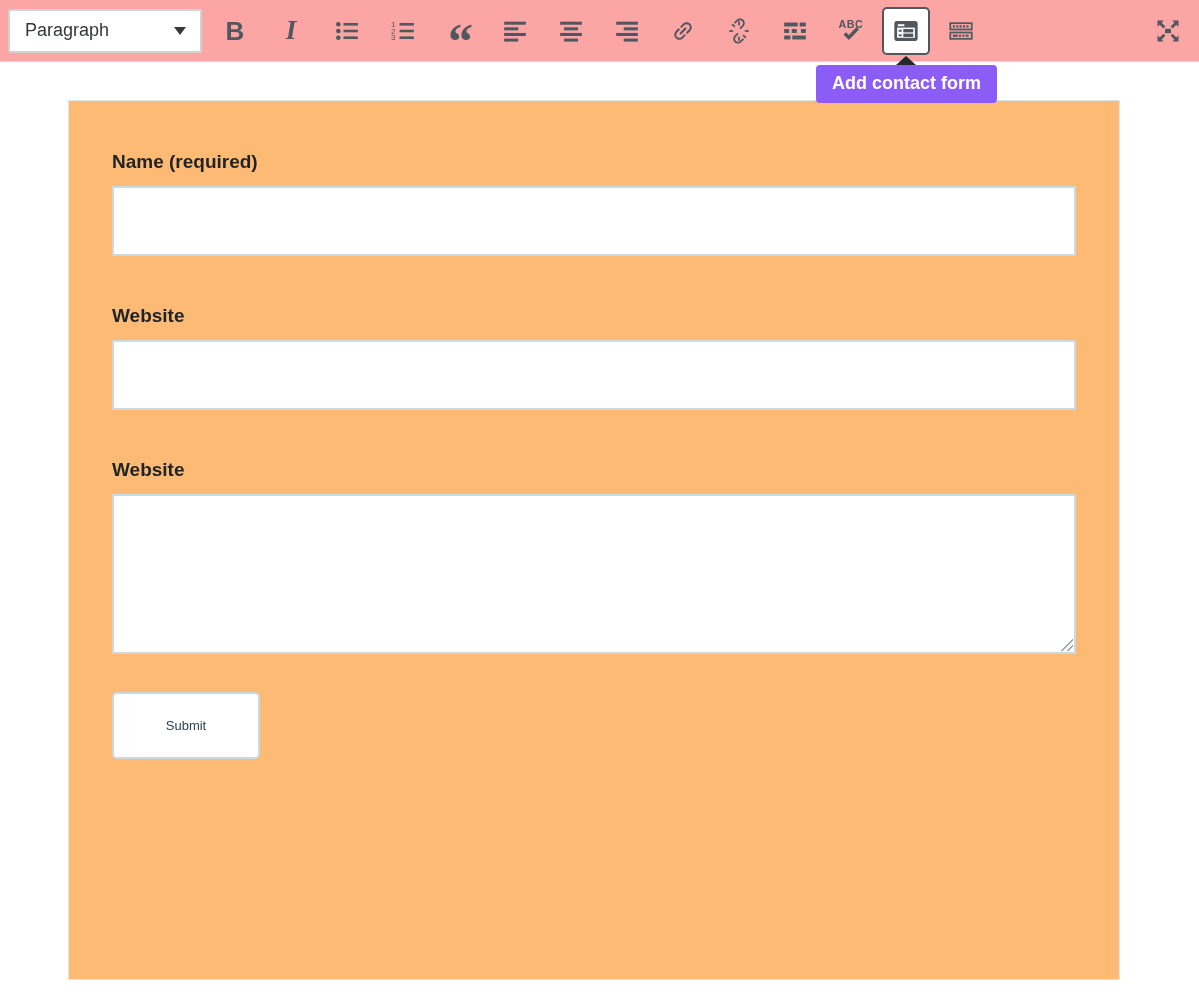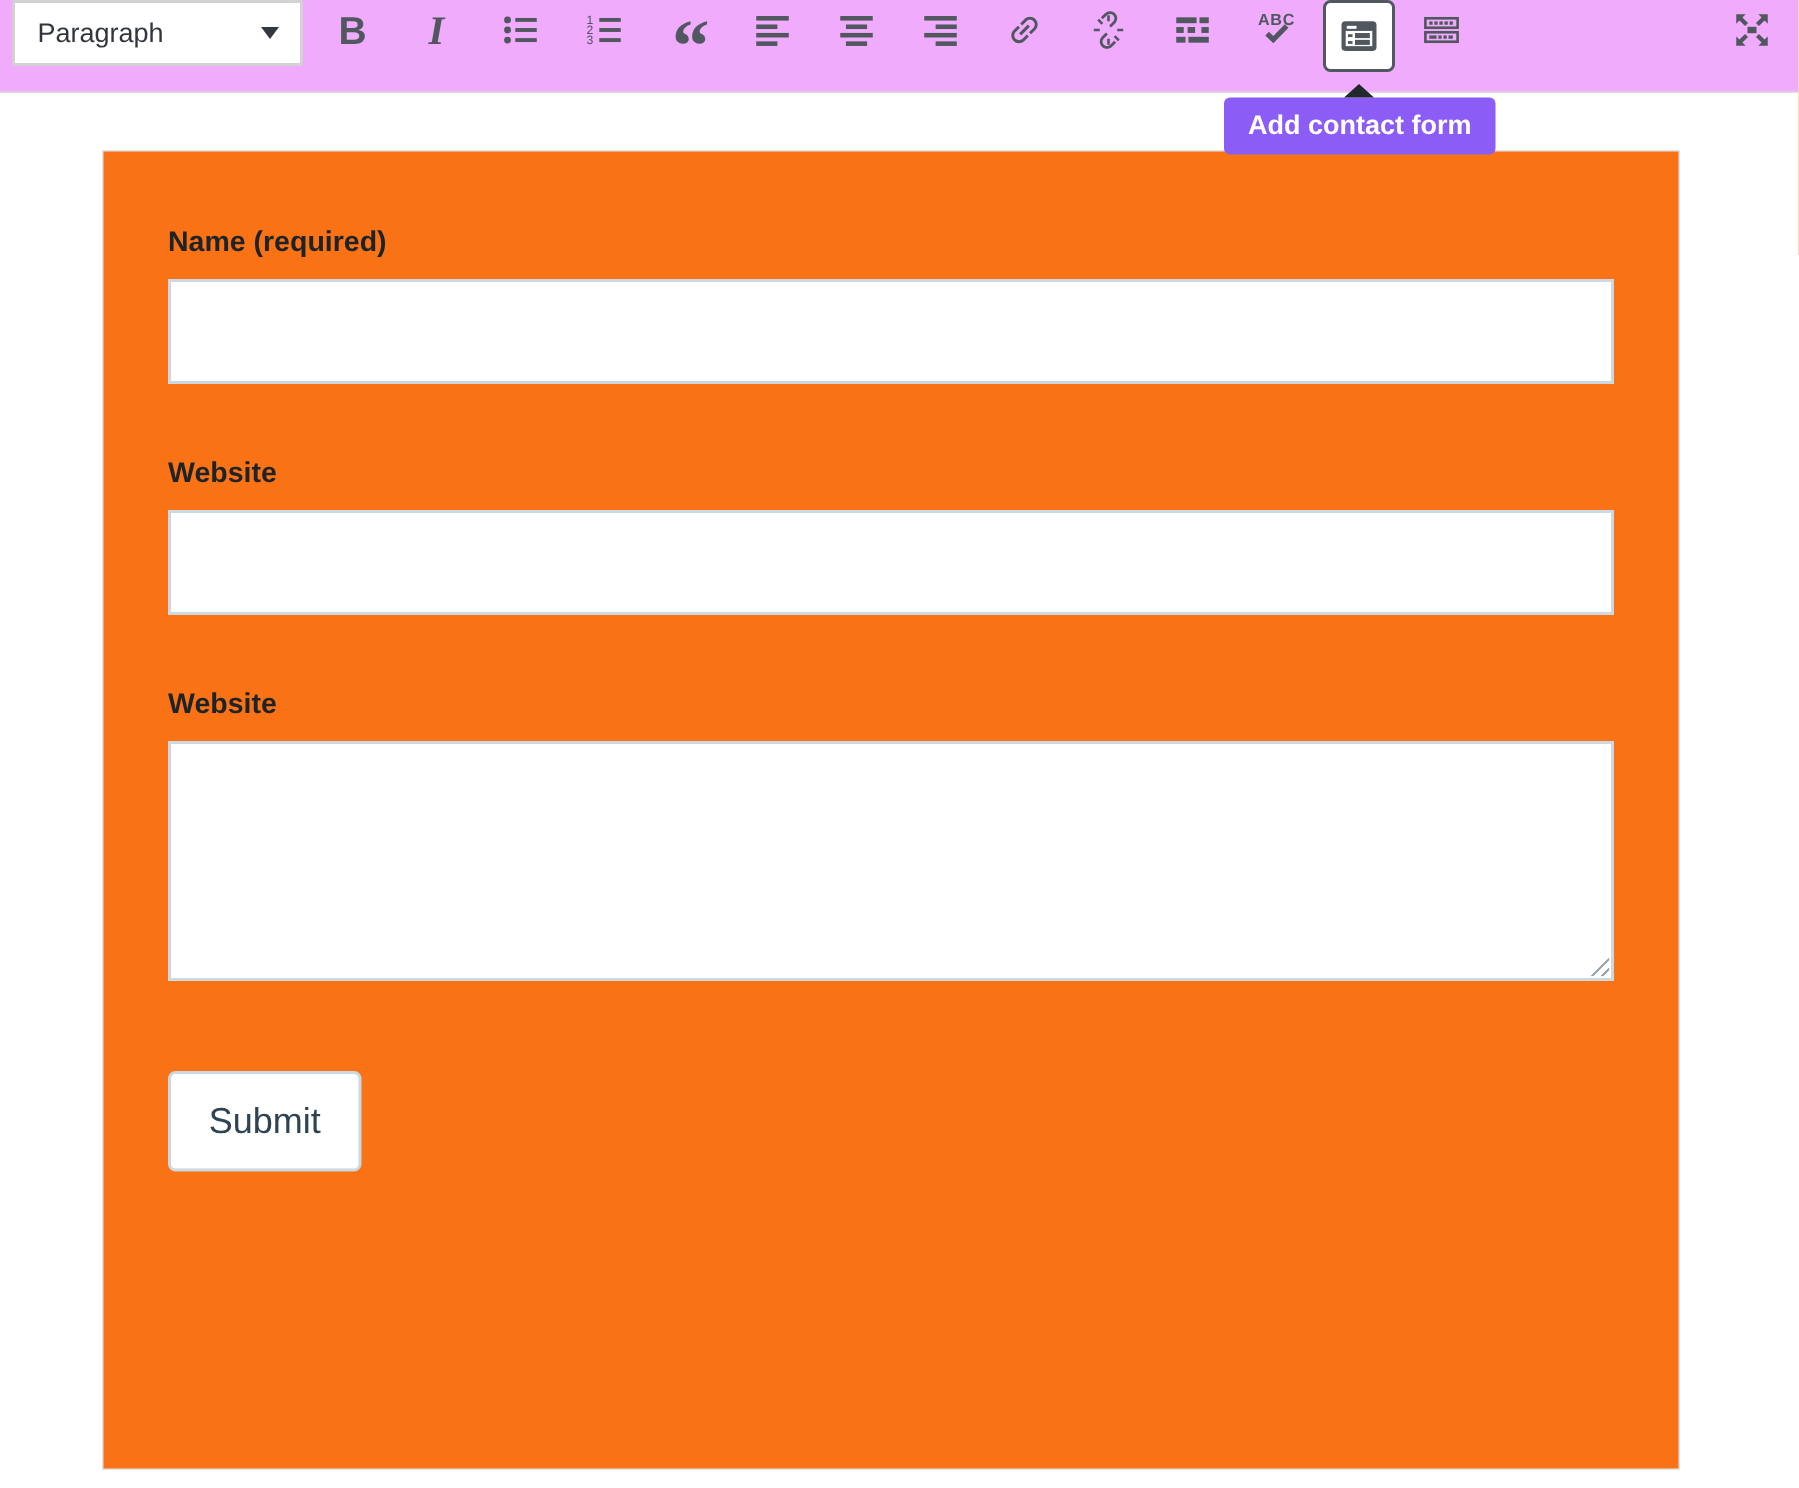--- a/index.html
+++ b/index.html
@@ -2,22 +2,22 @@
 <html><head>
 <meta charset="utf-8">
 <style>
   * { margin:0; padding:0; box-sizing:border-box; }
   html,body { width:1199px; height:992px; background:#ffffff; overflow:hidden;
               font-family:"Liberation Sans", sans-serif; position:relative; }
 
   
   .toolbar {
     position:absolute; top:0; left:0; width:1199px; height:62px;
-    background:#f0abfc; border-bottom:1px solid #dcdcdc;
-    display:flex; padding:0 11px 0 8px;
+    background:#fca5a5; border-bottom:1px solid #dcdcdc;
+    display:flex; align-items:center; padding:0 11px 0 8px;
   }
   .format-select {
     width:194px; height:44px; background:#fff; border:2px solid #d2d2d2;
     border-radius:2px; display:flex; align-items:center; justify-content:space-between;
     padding:0 14px 0 15px; cursor:pointer; flex:0 0 auto;
   }
   .fs-label { font-size:18px; color:#32373c; }
   .fs-arrow { width:0; height:0; border-left:6px solid transparent;
               border-right:6px solid transparent; border-top:8px solid #33383d; }
   .tb-btn {
@@ -48,21 +48,21 @@
   }
   .tooltip::before {
     content:""; position:absolute; top:-9px; left:80px;
     border-left:10px solid transparent; border-right:10px solid transparent;
     border-bottom:9px solid #23282d;
   }
 
   
   .form-card {
     position:absolute; top:100px; left:68px; width:1052px; height:880px;
-    background:#f97316; border:1px solid #e2e4e7; padding:49px 43px 0 43px;
+    background:#fdba74; border:1px solid #e2e4e7; padding:49px 43px 0 43px;
   }
   .field-group { margin-bottom:48px; }
   .field-label {
     display:block; font-size:19px; font-weight:700; color:#1d2327;
     line-height:24px; margin-bottom:12px;
   }
   .text-field {
     display:block; width:100%; height:70px; background:#fff;
     border:2px solid #ccd9e2; border-radius:0; outline:none;
     font-size:18px; color:#2e4453; padding:0 12px;
@@ -73,24 +73,24 @@
     border:2px solid #ccd9e2; border-radius:0; outline:none; resize:none;
     font-size:18px; color:#2e4453; padding:10px 12px;
   }
   .resize-grip {
     position:absolute; right:3px; bottom:3px; width:13px; height:13px;
     background:repeating-linear-gradient(135deg, #9aa3ab 0 1.5px, transparent 1.5px 4.6px);
     clip-path:polygon(100% 0, 100% 100%, 0 100%);
     cursor:nwse-resize;
   }
   .submit-btn {
-    margin-top:60px; width:129px; height:67px; background:#fff;
+    margin-top:38px; width:148px; height:67px; background:#fff;
     border:2px solid #c9d8e2; border-radius:5px; cursor:pointer;
     font-family:"Liberation Sans", sans-serif;
-    font-size:24px; color:#2e4453;
+    font-size:13px; color:#2e4453;
   }
 </style>
 </head>
 <body>
 
 <div class="toolbar">
 
   <div class="format-select">
     <span class="fs-label">Paragraph</span>
     <span class="fs-arrow"></span>

